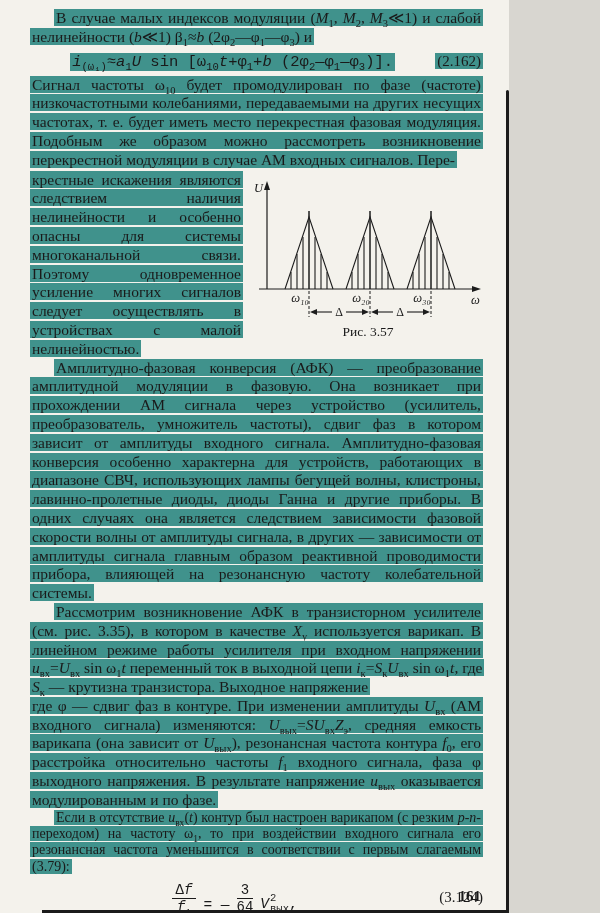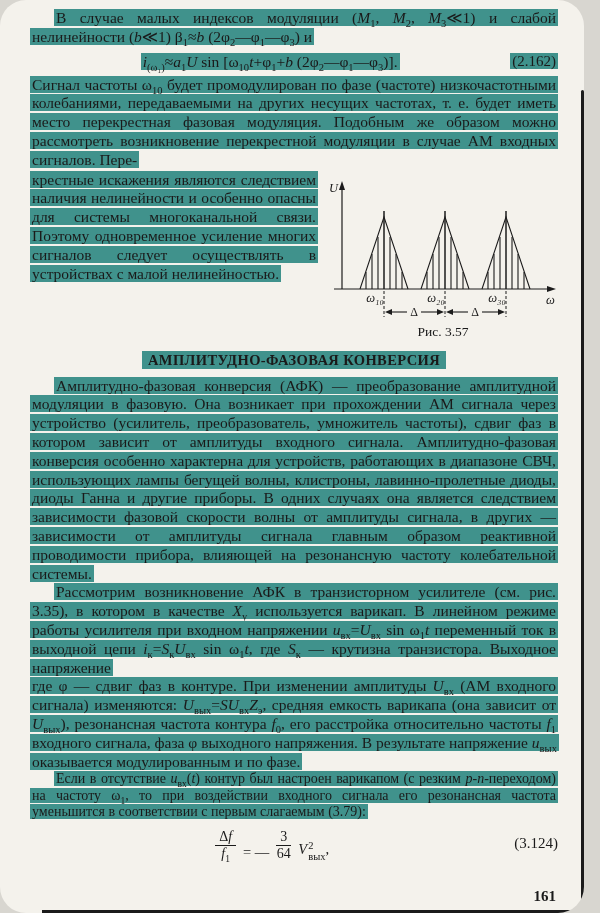--- a/index.html
+++ b/index.html
@@ -7,33 +7,33 @@
     --page-bg:#f4f2ec;
     --ink:#1a1a1a;
   }
   *{box-sizing:border-box;}
   html,body{margin:0;padding:0;}
   body{
     width:600px;height:913px;background:#d8d6d0;
     font-family:"Liberation Serif","DejaVu Serif",serif;
   }
   .page{
-    position:relative;width:584px;height:913px;background:var(--page-bg);
-    color:var(--ink);padding:9px 26px 0 30px;overflow:hidden;border-radius:26px;
+    position:relative;width:509px;height:913px;background:var(--page-bg);
+    color:var(--ink);padding:9px 26px 0 30px;overflow:hidden;
   }
   .para{margin:0;font-size:15.5px;line-height:18.8px;text-align:justify;}
   .indent{text-indent:24px;}
   .hl{
     background:var(--highlight);
     -webkit-box-decoration-break:clone;box-decoration-break:clone;
     padding:0 2px;
   }
   sub,sup{font-size:68%;line-height:0;}
   .eq-row{display:flex;align-items:center;margin:5px 0 4px;}
-  .eq-body{flex:1;text-align:center;font-size:15.5px;line-height:20px;}
+  .eq-body{flex:1;text-align:center;font-size:15.5px;line-height:20px;font-family:Liberation Mono, monospace;}
   .eq-num{font-size:15px;}
   .fig-row{display:flex;margin:1px 0 0;}
   .fig-left{width:306px;}
   .figure{flex:1;margin:0;padding:8px 0 0 10px;text-align:center;}
   .figure svg{display:block;margin:0 auto;}
   .caption{font-size:13.5px;margin-top:3px;}
   .heading{margin:12px 0 8px;text-align:center;font-size:14.5px;font-weight:600;letter-spacing:.4px;}
   .heading .hl{padding:1px 6px;}
   .small-para{font-size:14px;line-height:16.4px;}
   .eq124-body{display:inline-flex;align-items:flex-end;gap:7px;font-size:14.5px;}
@@ -134,21 +134,20 @@
           <line x1="125" y1="133" x2="140" y2="133" stroke="#1c1c1c" stroke-width="1.1"></line>
           <text class="svg-plain" x="147" y="137" text-anchor="middle">Δ</text>
           <line x1="154" y1="133" x2="170" y2="133" stroke="#1c1c1c" stroke-width="1.1"></line>
           <polygon points="177,133 170,130 170,136" fill="#1c1c1c"></polygon>
         </g>
       </svg>
       <figcaption class="caption">Рис. 3.57</figcaption>
     </figure>
   </div>
 
-  <h2 class="heading"><span class="hl">АМПЛИТУДНО-ФАЗОВАЯ КОНВЕРСИЯ</span></h2>
 
   <p class="para indent"><span class="hl">Амплитудно-фазовая конверсия (АФК) — преобразование амплитудной модуляции в фазовую. Она возникает при прохождении АМ сигнала через устройство (усилитель, преобразователь, умножитель частоты), сдвиг фаз в котором зависит от амплитуды входного сигнала. Амплитудно-фазовая конверсия особенно характерна для устройств, работающих в диапазоне СВЧ, использующих лампы бегущей волны, клистроны, лавинно-пролетные диоды, диоды Ганна и другие приборы. В одних случаях она является следствием зависимости фазовой скорости волны от амплитуды сигнала, в других — зависимости от амплитуды сигнала главным образом реактивной проводимости прибора, влияющей на резонансную частоту колебательной системы.</span></p>
 
   <p class="para indent"><span class="hl">Рассмотрим возникновение АФК в транзисторном усилителе (см. рис. 3.35), в котором в качестве <i>X</i><sub>у</sub> используется варикап. В линейном режиме работы усилителя при входном напряжении <i>u</i><sub>вх</sub>=<i>U</i><sub>вх</sub> sin ω<sub>1</sub><i>t</i> переменный ток в выходной цепи <i>i</i><sub>к</sub>=<i>S</i><sub>к</sub><i>U</i><sub>вх</sub> sin ω<sub>1</sub><i>t</i>, где <i>S</i><sub>к</sub> — крутизна транзистора. Выходное напряжение</span></p>
 
 
   <p class="para"><span class="hl">где φ — сдвиг фаз в контуре. При изменении амплитуды <i>U</i><sub>вх</sub> (АМ входного сигнала) изменяются: <i>U</i><sub>вых</sub>=<i>SU</i><sub>вх</sub><i>Z</i><sub>э</sub>, средняя емкость варикапа (она зависит от <i>U</i><sub>вых</sub>), резонансная частота контура <i>f</i><sub>0</sub>, его расстройка относительно частоты <i>f</i><sub>1</sub> входного сигнала, фаза φ выходного напряжения. В результате напряжение <i>u</i><sub>вых</sub> оказывается модулированным и по фазе.</span></p>
 
   <p class="para small-para indent"><span class="hl">Если в отсутствие <i>u</i><sub>вх</sub>(<i>t</i>) контур был настроен варикапом (с резким <i>p-n</i>-переходом) на частоту ω<sub>1</sub>, то при воздействии входного сигнала его резонансная частота уменьшится в соответствии с первым слагаемым (3.79):</span></p>
 

